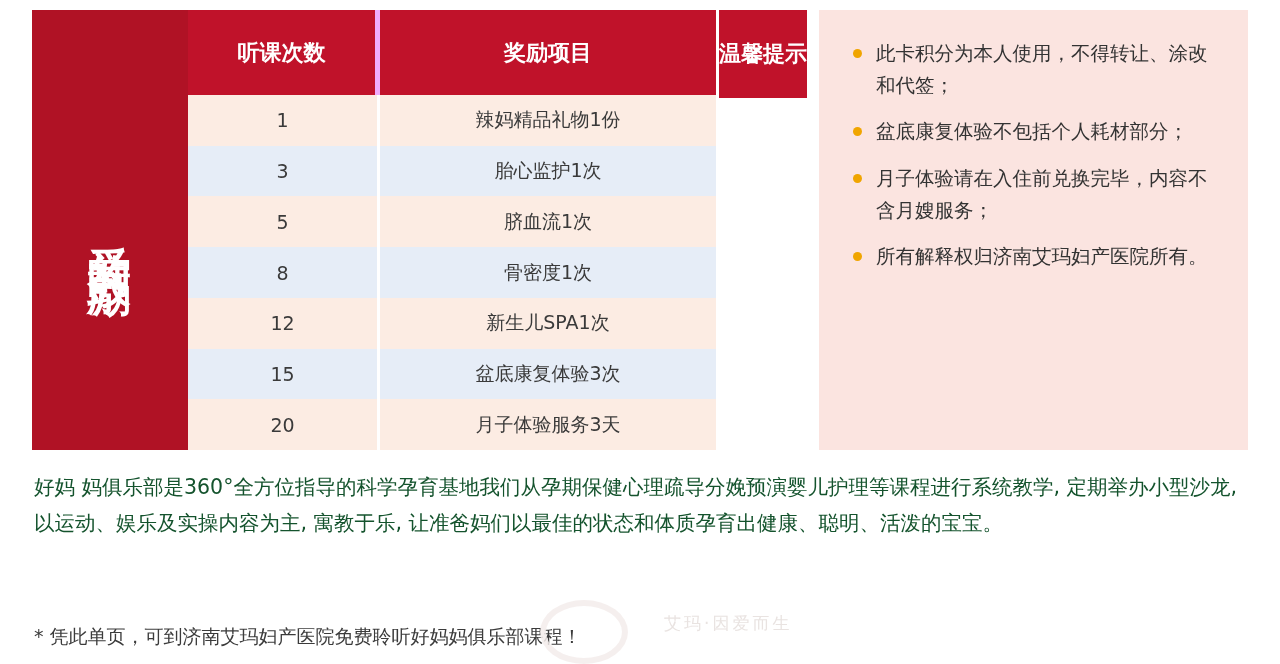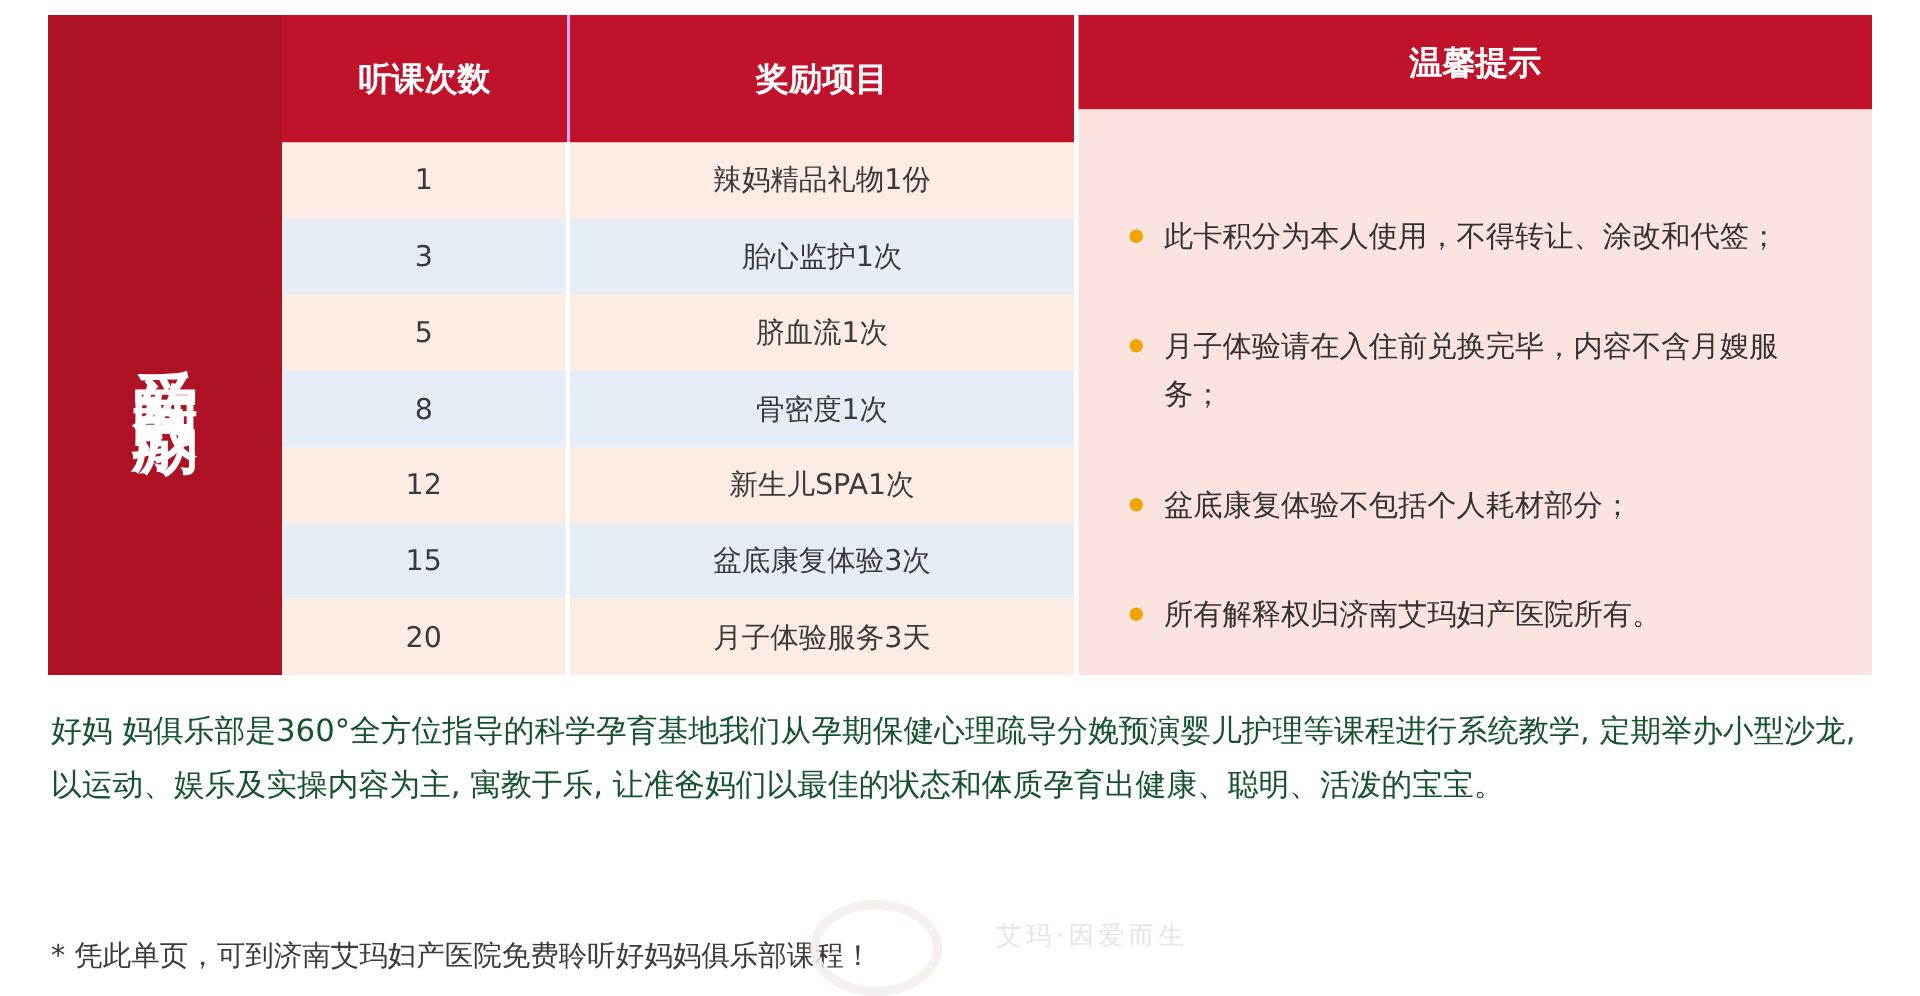--- a/index.html
+++ b/index.html
@@ -67,21 +67,21 @@
     color: #ffffff;
   }
   .thead .th {
     display: flex;
     align-items: center;
     justify-content: center;
     font-size: 22px;
     font-weight: bold;
     font-family: "DejaVu Sans", sans-serif;
   }
-  .col-a { width: 192px; flex-shrink: 0; border-right: 2px solid #f0abfc; box-sizing: border-box;}
+  .col-a { width: 192px; flex-shrink: 0; border-right: 5px solid #f0abfc; box-sizing: border-box;}
   .col-b { width: 336px; flex-shrink: 0; box-sizing: border-box;}
 
   .tbl .trow {
     display: flex;
     height: 52.5px;
   }
   .trow .td {
     display: flex;
     align-items: center;
     justify-content: center;
@@ -91,21 +91,22 @@
   }
   .row-odd .td  { background: #fcece3; }
   .row-even .td { background: #e6edf7; }
   .row-odd .col-a  { border-right: 3px solid #ffffff; }
   .row-even .col-a { border-right: 3px solid #ffffff; }
 
   
   .notes {
     flex: 1;
     display: flex;
-    flex-direction: column;
+    flex-direction: row;
+    gap: 12px;
   }
   .notes-head {
     height: 88px;
     background: #c0122a;
     color: #ffffff;
     display: flex;
     align-items: center;
     justify-content: center;
     font-size: 22px;
     font-weight: bold;
@@ -114,21 +115,20 @@
   .notes-body {
     flex: 1;
     background: #fbe4e0;
     padding: 28px 34px 10px 34px;
     box-sizing: border-box;
   }
   .note-item {
     display: flex;
     align-items: flex-start;
     margin-bottom: 14px;
-    margin-top: 41px;
   }
   .note-bullet {
     width: 9px;
     height: 9px;
     border-radius: 50%;
     background: #f0a500;
     margin-top: 11px;
     margin-right: 14px;
     flex-shrink: 0;
   }
@@ -232,25 +232,25 @@
 
     <div class="notes">
       <div class="notes-head">温馨提示</div>
       <div class="notes-body">
         <div class="note-item">
           <span class="note-bullet"></span>
           <span class="note-text">此卡积分为本人使用，不得转让、涂改和代签；</span>
         </div>
         <div class="note-item">
           <span class="note-bullet"></span>
+          <span class="note-text">盆底康复体验不包括个人耗材部分；</span>
+        </div>
+        <div class="note-item">
+          <span class="note-bullet"></span>
           <span class="note-text">月子体验请在入住前兑换完毕，内容不含月嫂服务；</span>
-        </div>
-        <div class="note-item">
-          <span class="note-bullet"></span>
-          <span class="note-text">盆底康复体验不包括个人耗材部分；</span>
         </div>
         <div class="note-item">
           <span class="note-bullet"></span>
           <span class="note-text">所有解释权归济南艾玛妇产医院所有。</span>
         </div>
       </div>
     </div>
 
   </div>
 

